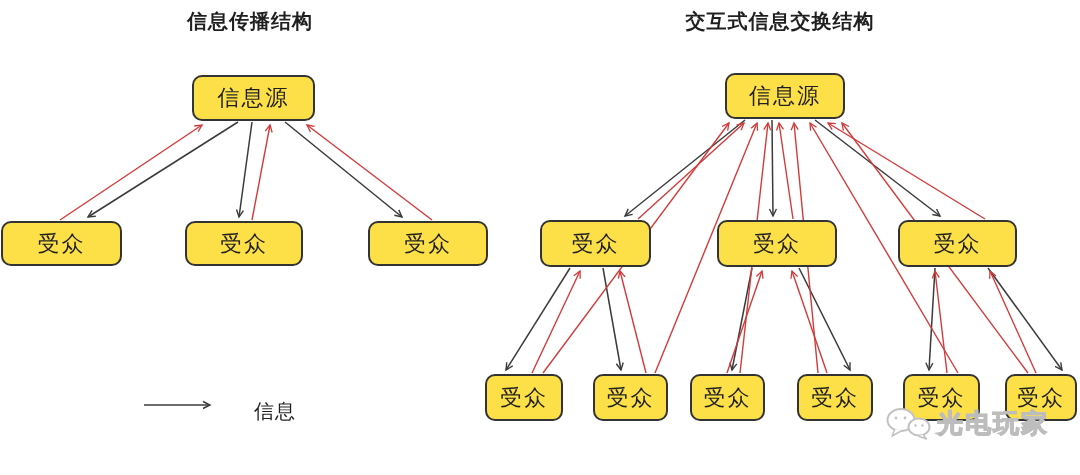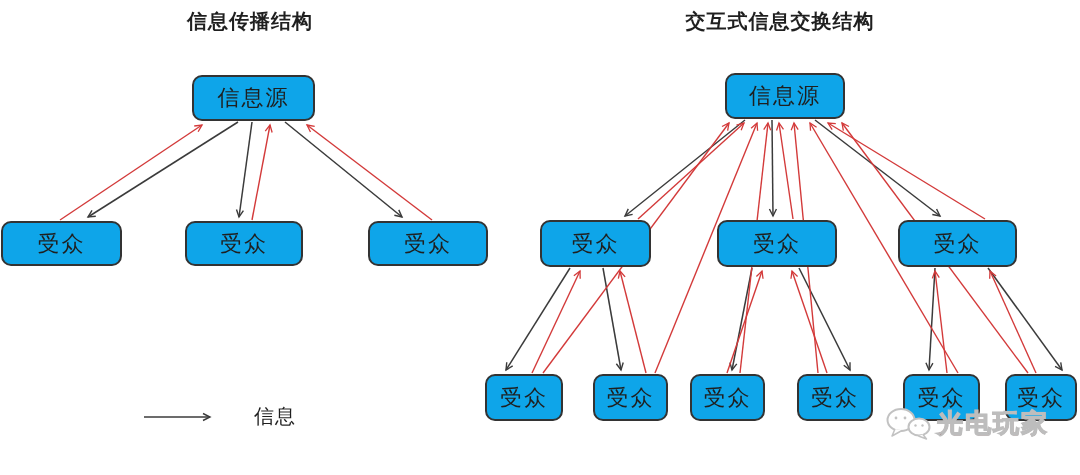--- a/index.html
+++ b/index.html
@@ -10,27 +10,27 @@
   }
   .diagram-title{
     position:absolute;top:8px;text-align:center;
     font-size:20px;font-weight:600;color:var(--ink);letter-spacing:1px;
   }
   .title-left{left:130px;width:240px;}
   .title-right{left:650px;width:260px;}
   #edge-layer{position:absolute;left:0;top:0;z-index:1;}
   #node-layer{position:absolute;left:0;top:0;width:100%;height:100%;z-index:2;pointer-events:none;}
   .node{
-    position:absolute;box-sizing:border-box;background:#0ea5e9;
+    position:absolute;box-sizing:border-box;background:#fde047;
     border:2px solid var(--box-border);border-radius:10px;
     display:flex;align-items:center;justify-content:center;
     font-size:22px;color:var(--ink);letter-spacing:2px;white-space:nowrap;
   }
   .legend{position:absolute;left:142px;top:398px;z-index:2;}
-  .legend-row{display:flex;align-items:center;height:37px;}
+  .legend-row{display:flex;align-items:flex-start;height:37px;}
   .legend-row svg{display:block;margin-right:32px;}
   .legend-label{font-size:20px;color:var(--ink);letter-spacing:1px;}
   .watermark{
     position:absolute;left:886px;top:406px;z-index:5;
     display:flex;align-items:center;gap:5px;
   }
   .watermark-text{
     font-size:26px;font-weight:700;letter-spacing:2px;
     color:#7f1d1d;-webkit-text-stroke:1.2px #bdbdbd;
     text-shadow:0 0 1px #cfcfcf;

